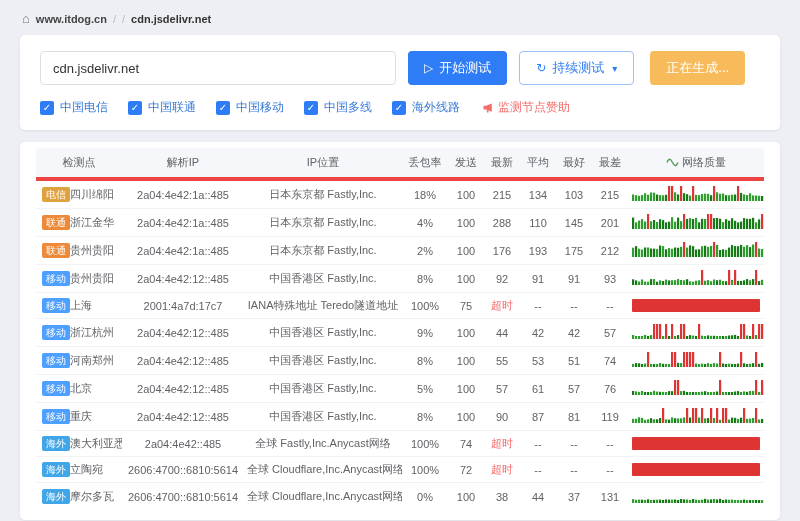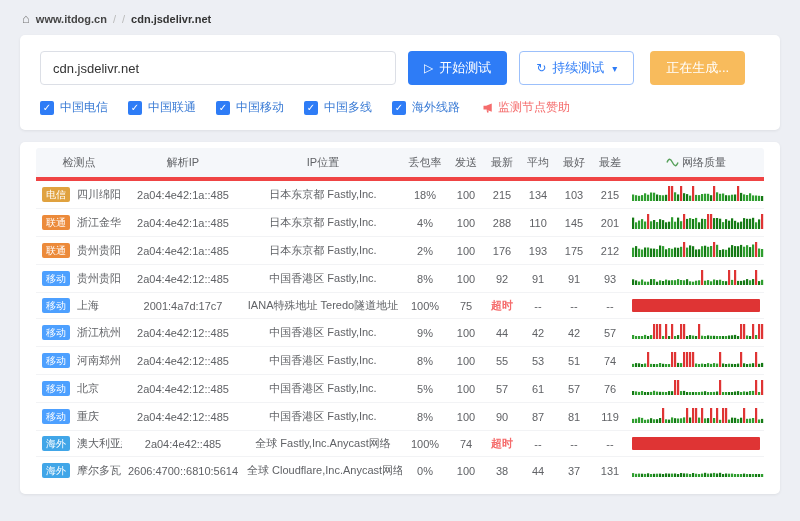--- a/index.html
+++ b/index.html
@@ -62,26 +62,26 @@
   thead th:first-child { border-radius:3px 0 0 3px; }
   thead th:last-child { border-radius:0 3px 3px 0; }
   tbody td {
     font-size:11px; color:#606266; padding:5px 3px; text-align:center;
     border-bottom:1px solid #f2f3f5; white-space:nowrap; overflow:hidden;
   }
   tbody tr:last-child td { border-bottom:none; }
   .cell-node { text-align:left; padding-left:6px; }
   .badge {
     display:inline-block; min-width:24px; padding:2px 4px; border-radius:2px;
-    color:#fff; font-size:10px; line-height:1.1; text-align:center; margin-right:7px;
+    color:#fff; font-size:10px; line-height:1.1; text-align:center; 
   }
   .node-name { color:#606266; }
   .cell-q { text-align:left; padding-left:4px; }
   .q-timeout { width:128px; height:13px; background:#df3434; border-radius:1px; }
-  .red { color:#f56c6c;font-weight:bold; }
+  .red { color:#f56c6c; }
   .wave-ico { vertical-align:-1px; margin-right:3px; }
   .sponsor-ico { flex:0 0 auto; }
 </style>
 </head>
 <body>
 
 <div class="page">
 
   <div class="breadcrumb">
     <span class="bc-home">⌂</span>
@@ -648,20 +648,34 @@
             <td>74</td>
             <td class="red">超时</td>
             <td>--</td>
             <td>--</td>
             <td>--</td>
             <td class="cell-q">
               <div class="q-timeout"></div>
             </td>
           </tr>
           <tr>
+            <td class="cell-node"><span class="badge" style="background: rgb(65, 166, 232);">海外</span><span class="node-name">立陶宛</span></td>
+            <td>2606:4700::6810:5614</td>
+            <td>全球 Cloudflare,Inc.Anycast网络</td>
+            <td>100%</td>
+            <td>72</td>
+            <td class="red">超时</td>
+            <td>--</td>
+            <td>--</td>
+            <td>--</td>
+            <td class="cell-q">
+              <div class="q-timeout"></div>
+            </td>
+          </tr>
+          <tr>
             <td class="cell-node"><span class="badge" style="background: rgb(65, 166, 232);">海外</span><span class="node-name">摩尔多瓦</span></td>
             <td>2606:4700::6810:5614</td>
             <td>全球 Cloudflare,Inc.Anycast网络</td>
             <td>0%</td>
             <td>100</td>
             <td>38</td>
             <td>44</td>
             <td>37</td>
             <td>131</td>
             <td class="cell-q"><svg width="132" height="15" viewBox="0 0 132 15">

